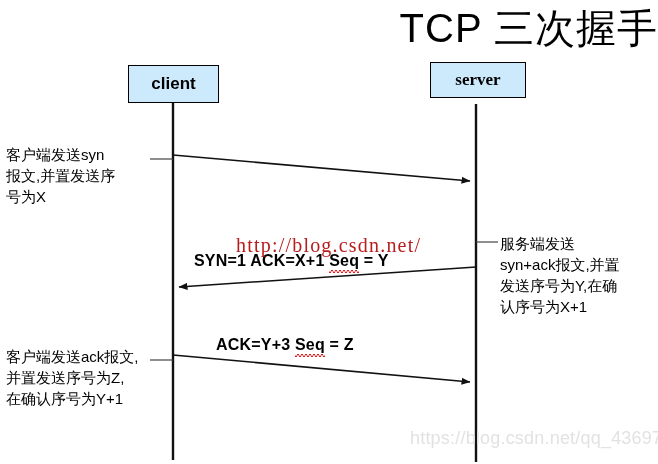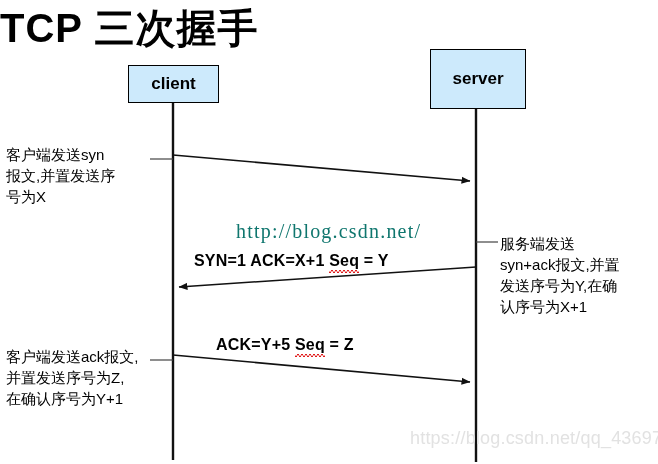--- a/index.html
+++ b/index.html
@@ -22,41 +22,41 @@
     top: 0;
     width: 658px;
     height: 464px;
   }
 
   .title {
     position: absolute;
     left: 0;
     top: 2px;
     width: 658px;
-    text-align: left;
+    text-align: right;
     font-size: 40px;
-    font-weight: 700;
+    font-weight: 400;
     letter-spacing: 1px;
     line-height: 52px;
     white-space: nowrap;
   }
 
   .node-box {
     position: absolute;
     background: #cdeafc;
     border: 1.5px solid #000000;
     box-sizing: border-box;
     display: flex;
     align-items: center;
     justify-content: center;
     font-size: 17px;
     font-weight: 700;
   }
   #client-box { left: 128px; top: 65px; width: 91px; height: 38px; }
-  #server-box { left: 430px; top: 49px; width: 96px; height: 60px; }
+  #server-box { left: 430px; top: 62px; width: 96px; height: 36px; font-family: Liberation Serif, serif; }
 
   .msg-label {
     position: absolute;
     font-size: 16px;
     font-weight: 700;
     white-space: nowrap;
     letter-spacing: 0.2px;
   }
   #msg1-label { left: 224px; top: 130px; }
   #msg2-label { left: 194px; top: 252px; }
@@ -91,24 +91,24 @@
   #note-right-1 { left: 500px; top: 209px; }
   #note-left-2 { left: 6px; top: 322px; }
 
   .watermark {
     position: absolute;
     white-space: nowrap;
     user-select: none;
   }
   #watermark-center {
     left: 236px;
-    top: 220px;
+    top: 234px;
     font-family: "Liberation Serif", "DejaVu Serif", serif;
     font-size: 20px;
-    color: #0f766e;
+    color: #b91c1c;
     letter-spacing: 1.2px;
   }
   #watermark-bottom {
     left: 410px;
     top: 428px;
     font-size: 18px;
     color: #e2e2e2;
     letter-spacing: 0.2px;
   }
 </style>
@@ -146,21 +146,21 @@
   <div class="node-box" id="client-box">
     <span>client</span>
   </div>
   <div class="node-box" id="server-box">
     <span>server</span>
   </div>
 
 
   <div class="msg-label" id="msg2-label"><span>SYN=1  ACK=X+1 </span><span class="squiggle">Seq</span><span> = Y</span></div>
 
-  <div class="msg-label" id="msg3-label"><span>ACK=Y+5 </span><span class="squiggle">Seq</span><span> = Z</span></div>
+  <div class="msg-label" id="msg3-label"><span>ACK=Y+3 </span><span class="squiggle">Seq</span><span> = Z</span></div>
 
   <div class="note" id="note-left-1">
     <div>客户端发送syn</div>
     <div>报文,并置发送序</div>
     <div>号为X</div>
   </div>
 
   <div class="note" id="note-right-1">
     <div>服务端发送</div>
     <div>syn+ack报文,并置</div>

